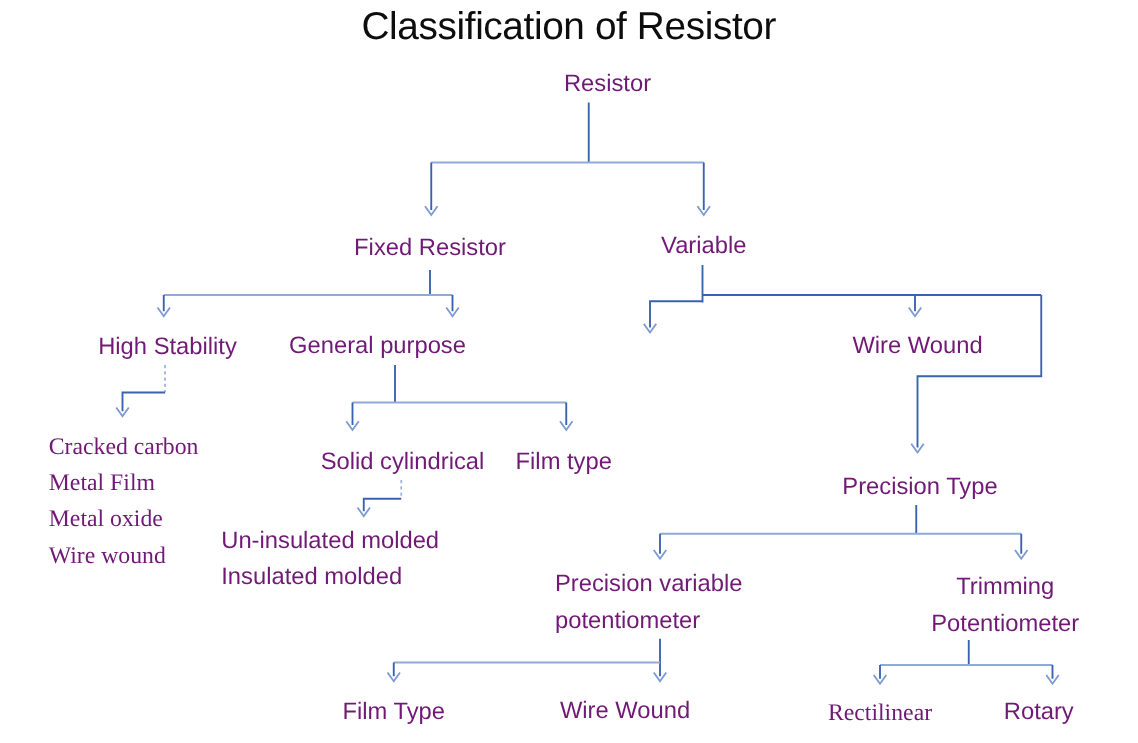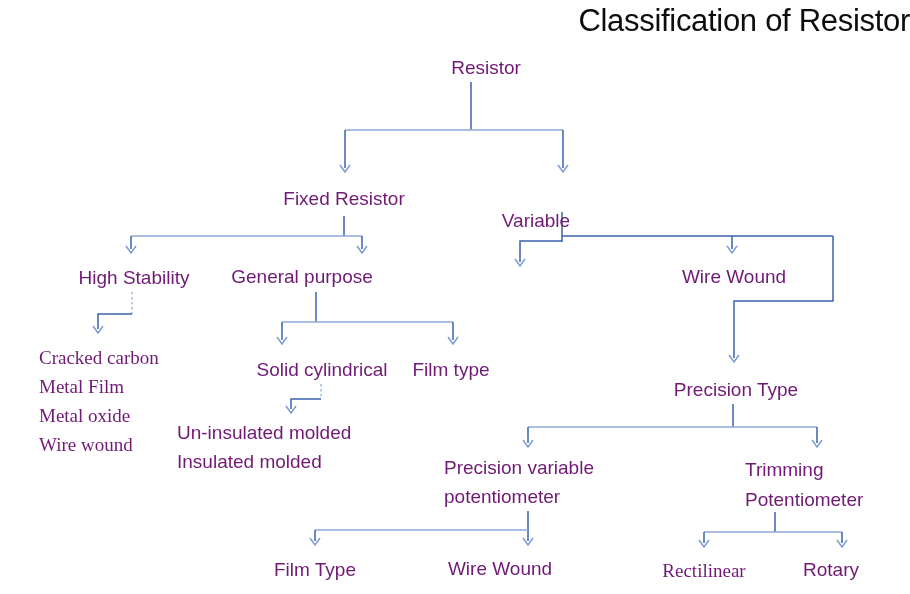--- a/index.html
+++ b/index.html
@@ -5,21 +5,21 @@
   html,body { margin:0; padding:0; background:#ffffff; }
   #canvas {
     position:relative;
     width:910px; height:594px;
     background:#ffffff;
     font-family:"Liberation Sans", sans-serif;
     overflow:hidden;
   }
   #title {
     position:absolute; top:3px; left:0; width:910px;
-    text-align:right;
+    text-align:center;
     font-size:31px; letter-spacing:-0.3px;
     color:#0d0d0d;
   }
   svg.wires { position:absolute; left:0; top:0; }
   .ln  { stroke:#3a63ae; stroke-width:1.5; fill:none; }
   .lnl { stroke:#8fa9d9; stroke-width:1.5; fill:none; }
   .dsh { stroke:#9db5e0; stroke-width:1.4; fill:none; stroke-dasharray:2.5 2.5; }
   .ah  { stroke:#7d9bd2; stroke-width:1.5; fill:none; }
   .node {
     position:absolute;
@@ -95,21 +95,21 @@
     <path class="ln" d="M704 532 V543"></path>
     <path class="ah" d="M699 540 L704 547 L709 540"></path>
     <path class="ln" d="M842 532 V543"></path>
     <path class="ah" d="M837 540 L842 547 L847 540"></path>
   </svg>
 
   <div class="node c" style="left:486px; top:53px;">Resistor</div>
 
   <div class="node c" style="left:344px; top:184px;">Fixed Resistor</div>
 
-  <div class="node c" style="left:536px; top:182px;margin-top:24px;">Variable</div>
+  <div class="node c" style="left:563px; top:182px;">Variable</div>
 
   <div class="node c" style="left:134px; top:263px;">High Stability</div>
 
   <div class="node c" style="left:302px; top:262px;">General purpose</div>
 
 
   <div class="node c" style="left:734px; top:262px;">Wire Wound</div>
 
   <div class="node" style="left:39px; top:343px;font-family:Liberation Serif, serif;">Cracked carbon
 Metal Film
@@ -121,21 +121,21 @@
   <div class="node c" style="left:451px; top:355px;">Film type</div>
 
   <div class="node" style="left:177px; top:418px;">Un-insulated molded
 Insulated molded</div>
 
   <div class="node c" style="left:736px; top:375px;">Precision Type</div>
 
   <div class="node" style="left:444px; top:453px;">Precision variable
 potentiometer</div>
 
-  <div class="node" style="left:745px; top:455px; line-height:30px;">Trimming
+  <div class="node" style="left:745px; top:455px; line-height:30px;text-align:center;">Trimming
 Potentiometer</div>
 
   <div class="node c" style="left:315px; top:555px;">Film Type</div>
 
   <div class="node c" style="left:500px; top:554px;">Wire Wound</div>
 
   <div class="node c" style="left:704px; top:556px;font-family:Liberation Serif, serif;">Rectilinear</div>
 
   <div class="node c" style="left:831px; top:555px;">Rotary</div>
 

